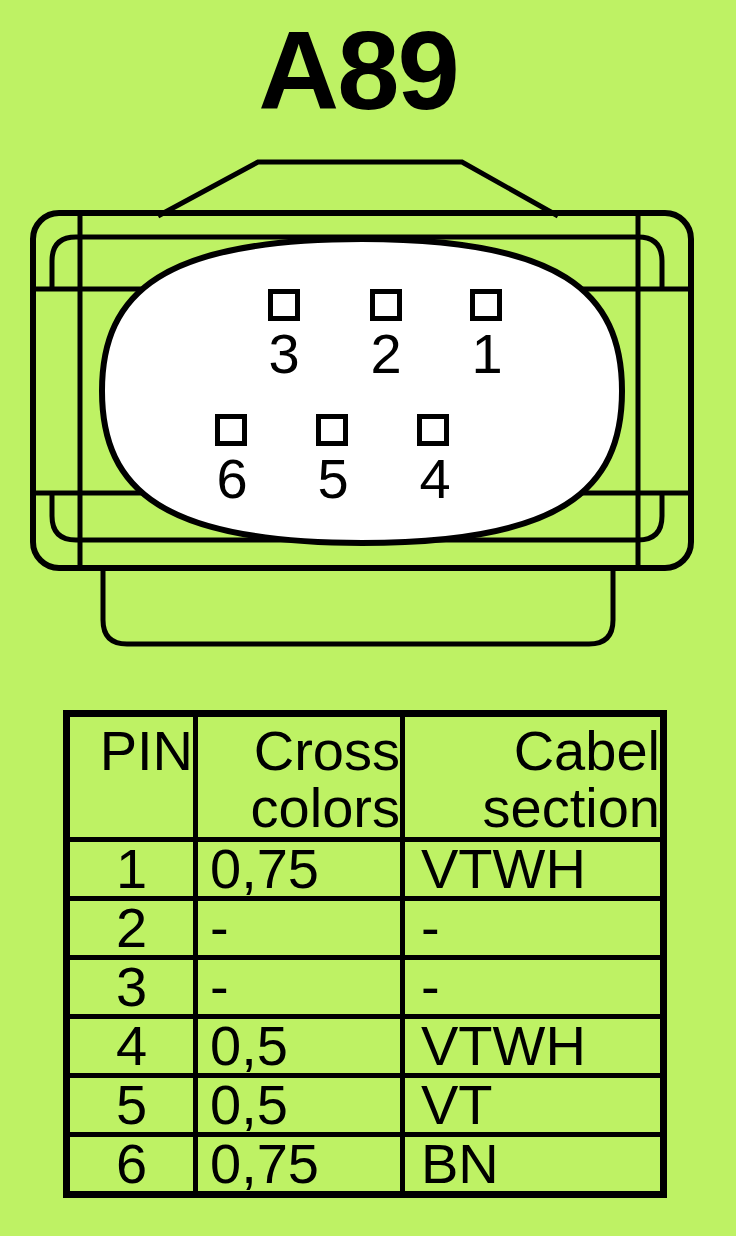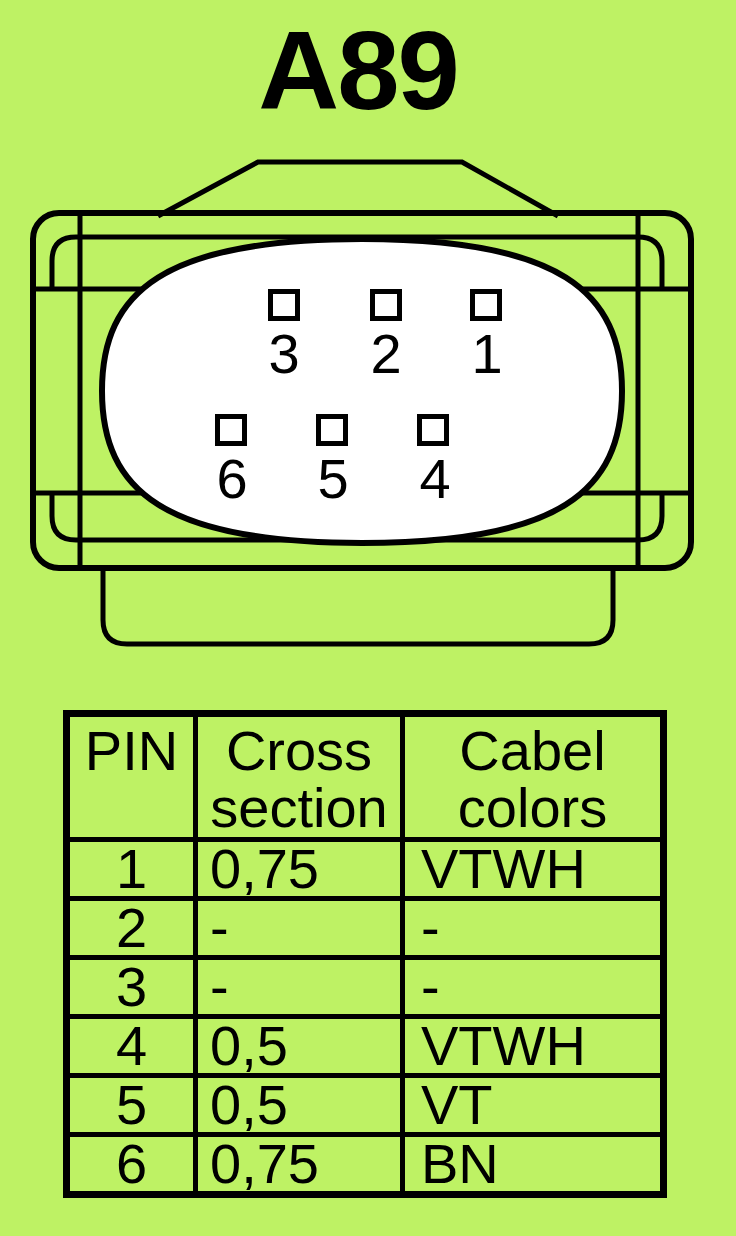--- a/index.html
+++ b/index.html
@@ -41,21 +41,21 @@
   .pin-table th, .pin-table td {
     border:5px solid #000;
     font-weight:400;
     vertical-align:top;
     overflow:visible;
   }
   .pin-table th {
     height:126px;
     line-height:57px;
     padding-top:5px;
-    text-align:center;
+    text-align:right;
   }
   .pin-table td {
     height:53.5px;
     line-height:54px;
   }
   .col-pin   { width:129px; }
   .col-cross { width:207px; }
   .col-cabel { width:261px; }
   td.cell-pin   { text-align:center; }
   td.cell-cross { text-align:left; padding-left:12px; }
@@ -106,22 +106,22 @@
 
   <table class="pin-table">
     <colgroup>
       <col class="col-pin">
         <col class="col-cross">
         <col class="col-cabel">
     </colgroup>
     <thead>
       <tr>
         <th>PIN</th>
-        <th>Cross section</th>
-        <th>Cabel colors</th>
+        <th>Cross colors</th>
+        <th>Cabel section</th>
       </tr>
     </thead>
     <tbody>
       <tr>
         <td class="cell-pin">1</td>
         <td class="cell-cross">0,75</td>
         <td class="cell-cabel">VTWH</td>
       </tr>
       <tr>
         <td class="cell-pin">2</td>

